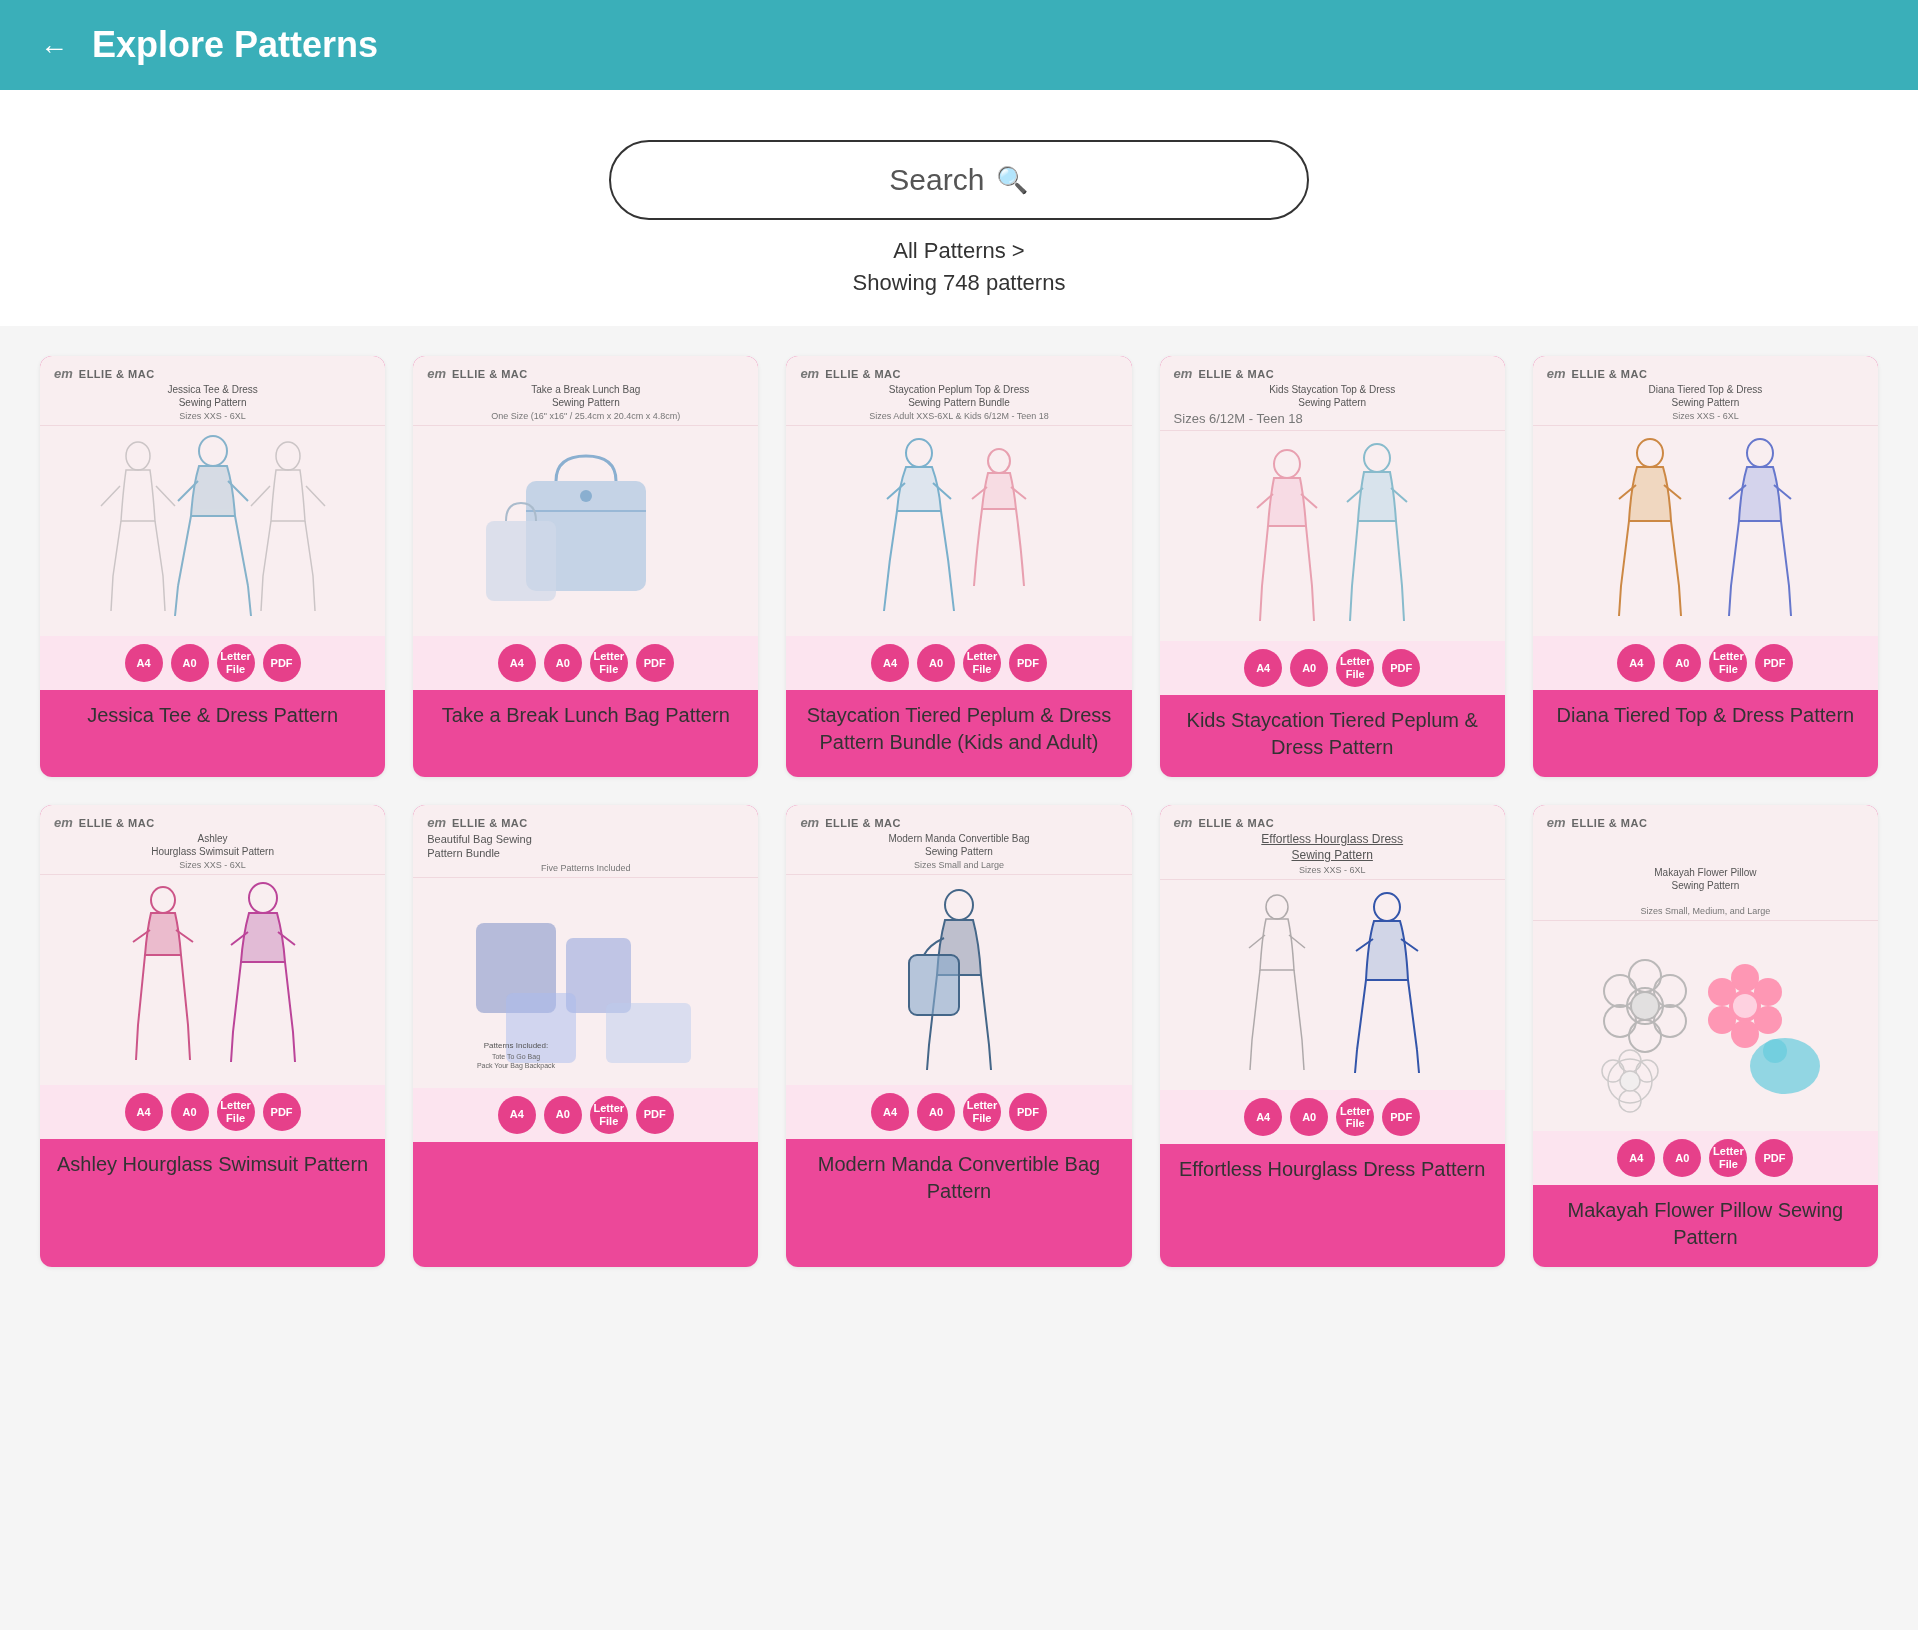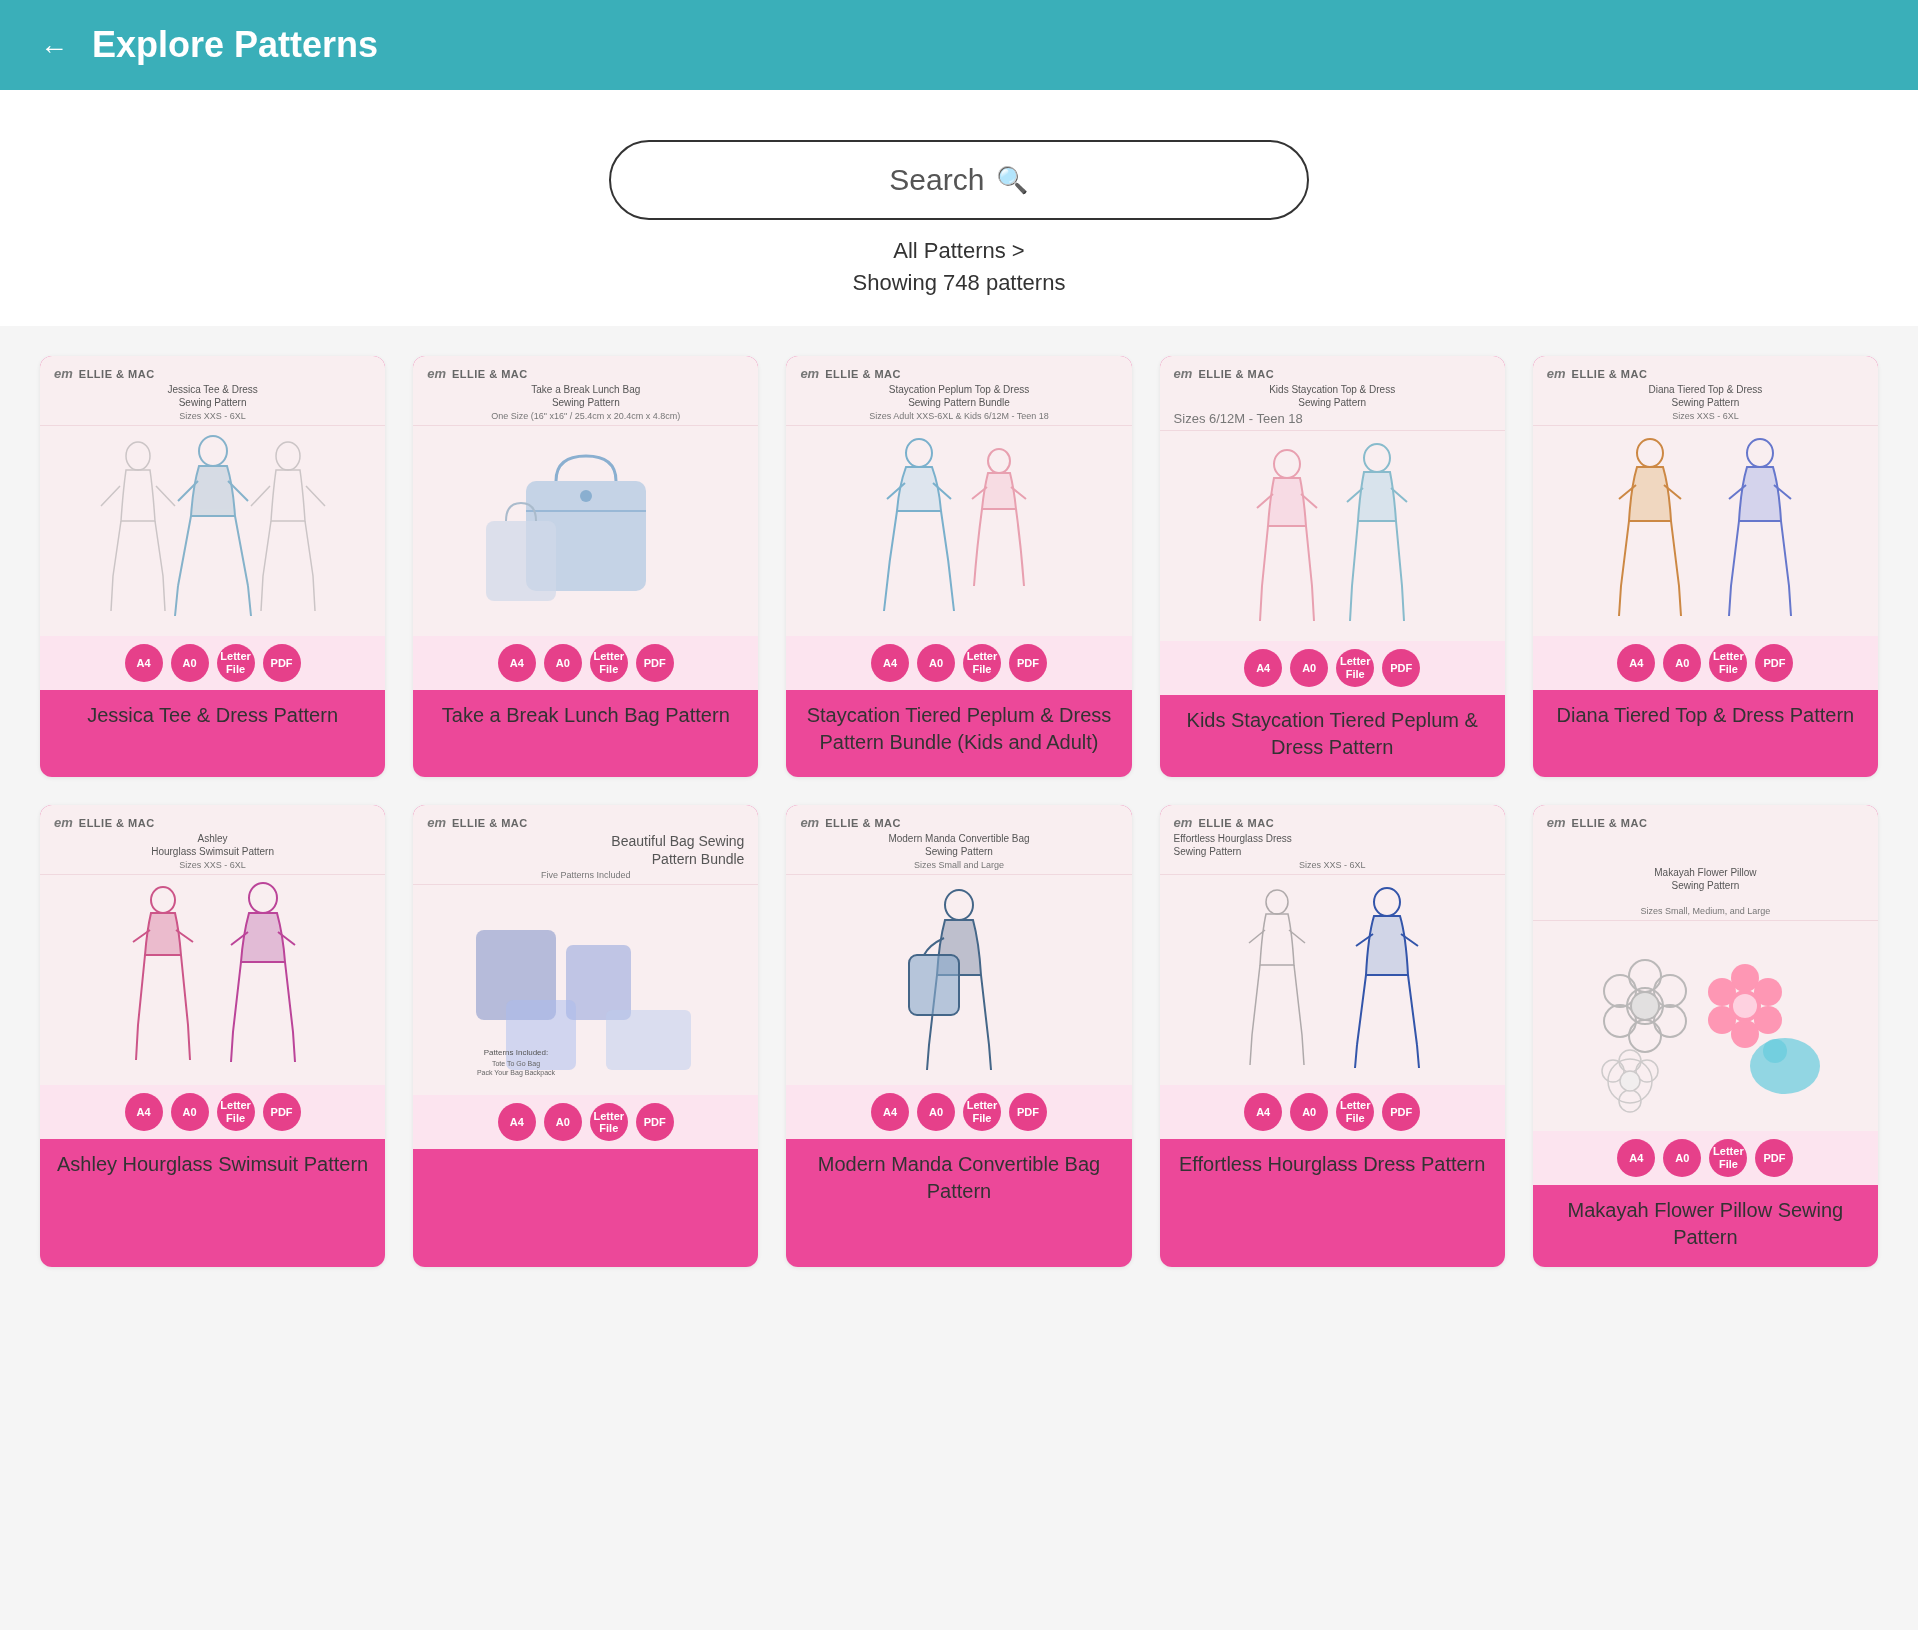--- a/index.html
+++ b/index.html
@@ -343,21 +343,21 @@
           <div style="background: rgb(230, 64, 138); color: white; border-radius: 50%; width: 38px; height: 38px; font-size: 11px; font-weight: 700; display: flex; align-items: center; justify-content: center; text-align: center; line-height: 1.15; flex-shrink: 0;">PDF</div>
         </div>
         <div class="pattern-name">Ashley Hourglass Swimsuit Pattern</div>
       </div>
       <div class="pattern-card">
         <div style="background: rgb(249, 238, 240); padding: 10px 14px 4px; border-bottom: 1px solid rgb(240, 216, 222);">
     <div style="display:flex; align-items:center; gap:6px; margin-bottom:2px;">
       <span style="font-style:italic; font-size:13px; color:#777; font-weight:600;">em</span>
       <span style="font-size:11px; color:#666; font-weight:700; letter-spacing:0.5px;">ELLIE &amp; MAC</span>
     </div>
-    <div style="font-size:14px; color:#555; text-align:right; line-height:1.3;">Beautiful Bag Sewing<br>Pattern Bundle</div>
+    <div style="font-size:11px; color:#555; text-align:left; line-height:1.3;">Beautiful Bag Sewing<br>Pattern Bundle</div>
     <div style="font-size:9px; color:#777; text-align:center; margin-top:2px;">Five Patterns Included</div>
   </div>
         <div style="background: rgb(249, 238, 240); display: flex; align-items: center; justify-content: center; height: 210px; overflow: hidden;">
           <svg width="260" height="200" viewBox="0 0 260 200" xmlns="http://www.w3.org/2000/svg">
 
       <rect x="20" y="40" width="80" height="90" rx="8" fill="#8899cc" opacity="0.6"></rect>
       <rect x="110" y="55" width="65" height="75" rx="7" fill="#99aadd" opacity="0.6"></rect>
       <rect x="50" y="110" width="70" height="70" rx="7" fill="#aabbee" opacity="0.5"></rect>
       <rect x="150" y="120" width="85" height="60" rx="6" fill="#bbccee" opacity="0.5"></rect>
 
@@ -402,21 +402,21 @@
           <div style="background: rgb(230, 64, 138); color: white; border-radius: 50%; width: 38px; height: 38px; font-size: 11px; font-weight: 700; display: flex; align-items: center; justify-content: center; text-align: center; line-height: 1.15; flex-shrink: 0;">PDF</div>
         </div>
         <div class="pattern-name">Modern Manda Convertible Bag Pattern</div>
       </div>
       <div class="pattern-card">
         <div style="background: rgb(249, 238, 240); padding: 10px 14px 4px; border-bottom: 1px solid rgb(240, 216, 222);">
     <div style="display:flex; align-items:center; gap:6px; margin-bottom:2px;">
       <span style="font-style:italic; font-size:13px; color:#777; font-weight:600;">em</span>
       <span style="font-size:11px; color:#666; font-weight:700; letter-spacing:0.5px;">ELLIE &amp; MAC</span>
     </div>
-    <div style="font-size:10px; color:#555; line-height:1.3;">Effortless Hourglass Dress<br>Sewing Pattern</div>
+    <div style="font-size:12px; color:#555; text-align:center; line-height:1.3;text-decoration:underline;">Effortless Hourglass Dress<br>Sewing Pattern</div>
     <div style="font-size:9px; color:#777; text-align:center; margin-top:2px;">Sizes XXS - 6XL</div>
   </div>
         <div style="background: rgb(249, 238, 240); display: flex; align-items: center; justify-content: center; height: 210px; overflow: hidden;">
           <svg width="260" height="200" viewBox="0 0 260 200" xmlns="http://www.w3.org/2000/svg">
 
       <g fill="none" stroke="#666" stroke-width="1.5" opacity="0.5">
         <ellipse cx="75" cy="22" rx="11" ry="12"></ellipse>
         <path d="M64 34 Q60 52 58 85 L92 85 Q90 52 86 34 Z"></path>
         <path d="M58 85 L50 155 M92 85 L100 155"></path>
         <path d="M50 155 L48 185 M100 155 L102 185"></path>

